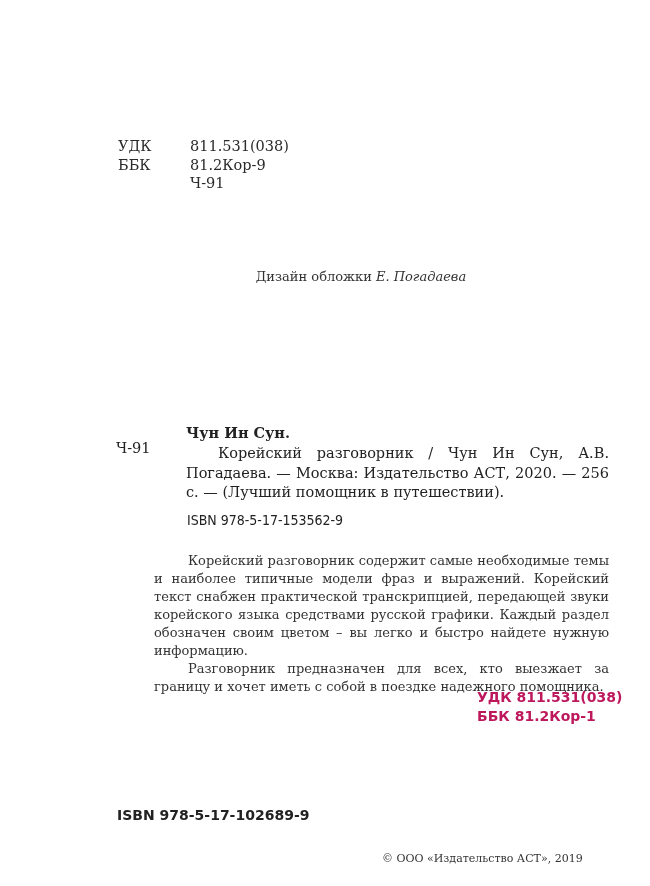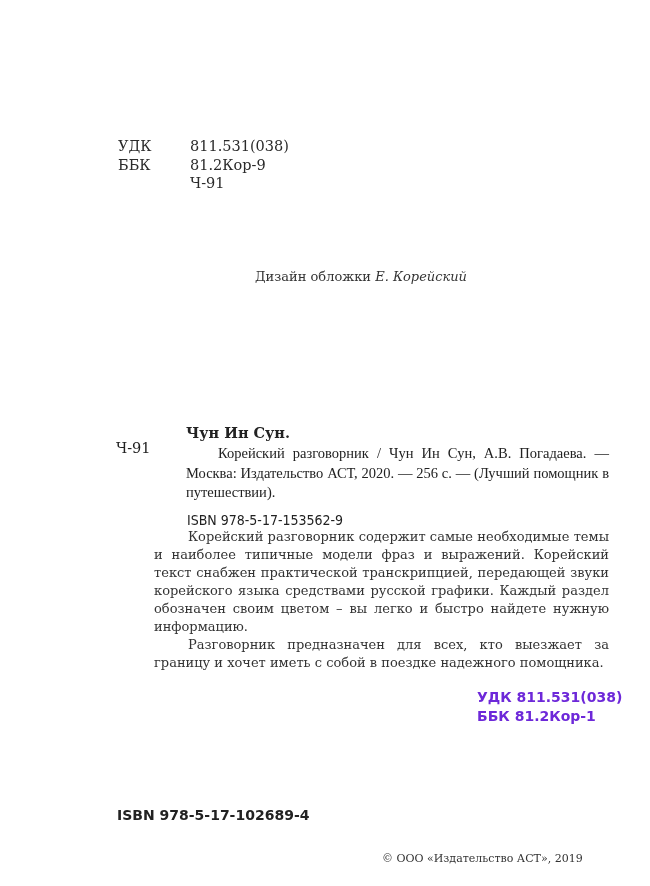--- a/index.html
+++ b/index.html
@@ -7,25 +7,25 @@
          font-family:"DejaVu Serif", "Liberation Serif", serif; color:#2a2a2a; }
   .abs { position:absolute; }
   .cls { left:118px; top:137px; font-size:14.5px; line-height:18.5px; color:#2a2a2a; }
   .cls .row { display:flex;gap:32px; }
   .cls .k { width:40px; }
   .design { left:0; width:722px; top:269px; text-align:center; font-size:13px; color:#333; }
   .design i { font-style:italic; }
   .author { left:186px; top:424px; font-size:14.5px; font-weight:bold; color:#222; }
   .code { left:116px; top:440px; font-size:14.5px; color:#222; }
   .entry { left:186px; top:444px; width:423px; font-size:14.5px; line-height:19.5px;
-           text-align:justify; text-indent:32px; color:#222;font-family:Liberation Serif, serif; }
+           text-align:justify; text-indent:32px; color:#222; }
   .isbn1 { left:187px; top:512px; font-size:14px; font-family:"DejaVu Sans Condensed","DejaVu Sans",sans-serif; color:#222; }
-  .abstract { left:154px; top:528px; width:455px; font-size:13px; line-height:18px; color:#333; }
+  .abstract { left:154px; top:552px; width:455px; font-size:13px; line-height:18px; color:#333; }
   .abstract p { margin:0; text-indent:34px; text-align:justify; }
-  .cls2 { left:477px; top:688px; font-size:14px; line-height:19px; font-weight:bold; color:#6d28d9;
+  .cls2 { left:477px; top:688px; font-size:14px; line-height:19px; font-weight:bold; color:#be185d;
           font-family:"DejaVu Sans", sans-serif; }
   .isbn2 { left:117px; top:807px; font-size:14px; font-weight:bold; color:#222;
            font-family:"DejaVu Sans", sans-serif; }
   .copy { left:382px; top:852px; font-size:11px; color:#333; }
 </style>
 </head>
 <body>
 
 <div class="abs cls">
   <div class="row">
@@ -37,32 +37,32 @@
     <span>81.2Кор-9</span>
   </div>
   <div class="row">
     <span class="k"></span>
     <span>Ч-91</span>
   </div>
 </div>
 
 <div class="abs design">
   <span>Дизайн обложки</span>
-  <i>Е. Корейский</i>
+  <i>Е. Погадаева</i>
 </div>
 
 <div class="abs author">Чун Ин Сун.</div>
 <div class="abs code">Ч-91</div>
 <div class="abs entry">Корейский разговорник / Чун Ин Сун, А.В. Погадаева. — Москва: Издательство АСТ, 2020. — 256 с. — (Лучший помощник в путешествии).</div>
 <div class="abs isbn1">ISBN 978-5-17-153562-9</div>
 
 <div class="abs abstract">
   <p>Корейский разговорник содержит самые необходимые темы и наиболее типичные модели фраз и выражений. Корейский текст снабжен практической транскрипцией, передающей звуки корейского языка средствами русской графики. Каждый раздел обозначен своим цветом – вы легко и быстро найдете нужную информацию.</p>
   <p>Разговорник предназначен для всех, кто выезжает за границу и хочет иметь с собой в поездке надежного помощника.</p>
 </div>
 
 <div class="abs cls2">
   <div>УДК 811.531(038)</div>
   <div>ББК 81.2Кор-1</div>
 </div>
 
-<div class="abs isbn2">ISBN 978-5-17-102689-4</div>
+<div class="abs isbn2">ISBN 978-5-17-102689-9</div>
 <div class="abs copy">© ООО «Издательство АСТ», 2019</div>
 
 </body></html>

